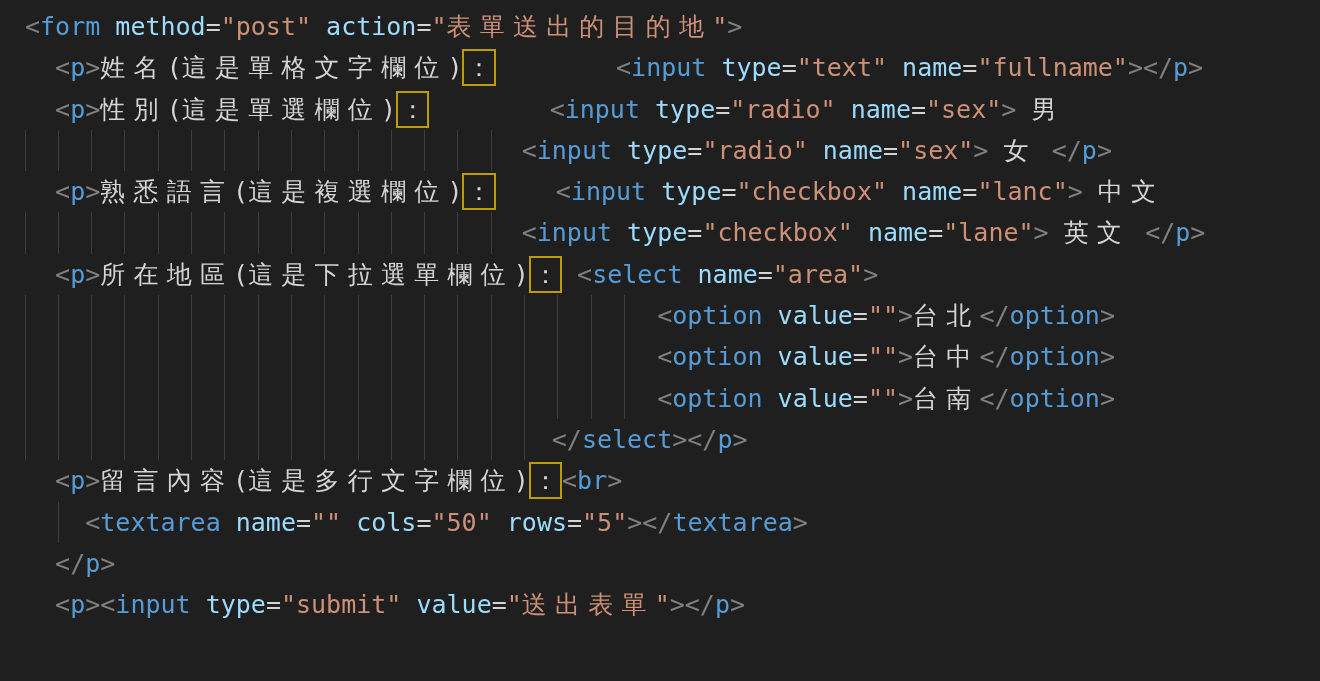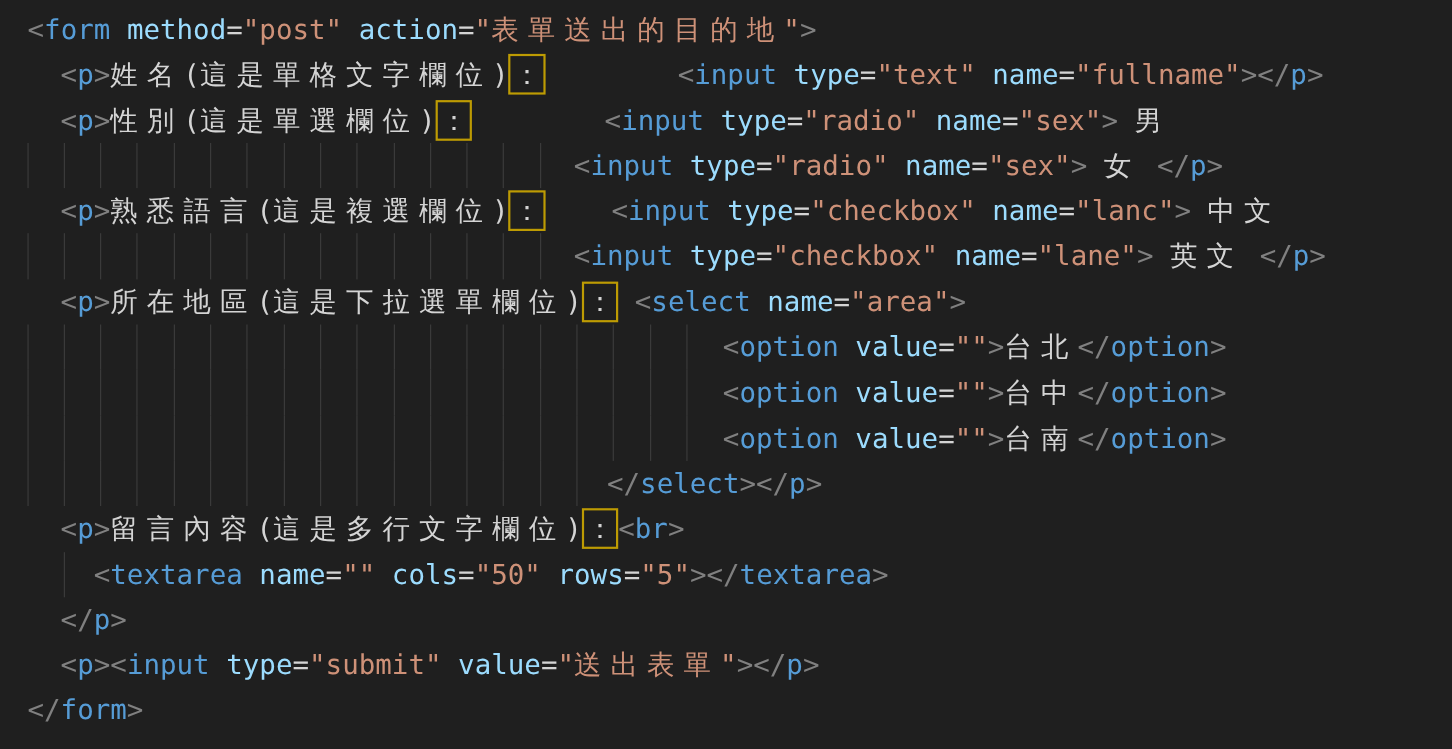--- a/index.html
+++ b/index.html
@@ -44,14 +44,13 @@
     <div class="line"><span class="guide" style="left: -0.5px;"></span><span class="guide" style="left: 32.8px;"></span><span class="guide" style="left: 66.1px;"></span><span class="guide" style="left: 99.4px;"></span><span class="guide" style="left: 132.7px;"></span><span class="guide" style="left: 166px;"></span><span class="guide" style="left: 199.3px;"></span><span class="guide" style="left: 232.6px;"></span><span class="guide" style="left: 265.9px;"></span><span class="guide" style="left: 299.2px;"></span><span class="guide" style="left: 332.5px;"></span><span class="guide" style="left: 365.8px;"></span><span class="guide" style="left: 399.1px;"></span><span class="guide" style="left: 432.4px;"></span><span class="guide" style="left: 465.7px;"></span><span class="tk-text">                                 </span><span class="tk-punct">&lt;</span><span class="tk-tag">input</span><span class="tk-text"> </span><span class="tk-attr">type</span><span class="tk-text">=</span><span class="tk-str">"checkbox"</span><span class="tk-text"> </span><span class="tk-attr">name</span><span class="tk-text">=</span><span class="tk-str">"lane"</span><span class="tk-punct">&gt;</span><span class="tk-text"> </span><span class="tk-cjk">英文</span><span class="tk-text"> </span><span class="tk-punct">&lt;/</span><span class="tk-tag">p</span><span class="tk-punct">&gt;</span></div>
     <div class="line"><span class="tk-text">  </span><span class="tk-punct">&lt;</span><span class="tk-tag">p</span><span class="tk-punct">&gt;</span><span class="tk-cjk">所在地區</span><span class="tk-text">(</span><span class="tk-cjk">這是下拉選單欄位</span><span class="tk-text">)</span><span class="tk-box">：</span><span class="tk-text"> </span><span class="tk-punct">&lt;</span><span class="tk-tag">select</span><span class="tk-text"> </span><span class="tk-attr">name</span><span class="tk-text">=</span><span class="tk-str">"area"</span><span class="tk-punct">&gt;</span></div>
     <div class="line"><span class="guide" style="left: -0.5px;"></span><span class="guide" style="left: 32.8px;"></span><span class="guide" style="left: 66.1px;"></span><span class="guide" style="left: 99.4px;"></span><span class="guide" style="left: 132.7px;"></span><span class="guide" style="left: 166px;"></span><span class="guide" style="left: 199.3px;"></span><span class="guide" style="left: 232.6px;"></span><span class="guide" style="left: 265.9px;"></span><span class="guide" style="left: 299.2px;"></span><span class="guide" style="left: 332.5px;"></span><span class="guide" style="left: 365.8px;"></span><span class="guide" style="left: 399.1px;"></span><span class="guide" style="left: 432.4px;"></span><span class="guide" style="left: 465.7px;"></span><span class="guide" style="left: 499px;"></span><span class="guide" style="left: 532.3px;"></span><span class="guide" style="left: 565.6px;"></span><span class="guide" style="left: 598.9px;"></span><span class="tk-text">                                          </span><span class="tk-punct">&lt;</span><span class="tk-tag">option</span><span class="tk-text"> </span><span class="tk-attr">value</span><span class="tk-text">=</span><span class="tk-str">""</span><span class="tk-punct">&gt;</span><span class="tk-cjk">台北</span><span class="tk-punct">&lt;/</span><span class="tk-tag">option</span><span class="tk-punct">&gt;</span></div>
     <div class="line"><span class="guide" style="left: -0.5px;"></span><span class="guide" style="left: 32.8px;"></span><span class="guide" style="left: 66.1px;"></span><span class="guide" style="left: 99.4px;"></span><span class="guide" style="left: 132.7px;"></span><span class="guide" style="left: 166px;"></span><span class="guide" style="left: 199.3px;"></span><span class="guide" style="left: 232.6px;"></span><span class="guide" style="left: 265.9px;"></span><span class="guide" style="left: 299.2px;"></span><span class="guide" style="left: 332.5px;"></span><span class="guide" style="left: 365.8px;"></span><span class="guide" style="left: 399.1px;"></span><span class="guide" style="left: 432.4px;"></span><span class="guide" style="left: 465.7px;"></span><span class="guide" style="left: 499px;"></span><span class="guide" style="left: 532.3px;"></span><span class="guide" style="left: 565.6px;"></span><span class="guide" style="left: 598.9px;"></span><span class="tk-text">                                          </span><span class="tk-punct">&lt;</span><span class="tk-tag">option</span><span class="tk-text"> </span><span class="tk-attr">value</span><span class="tk-text">=</span><span class="tk-str">""</span><span class="tk-punct">&gt;</span><span class="tk-cjk">台中</span><span class="tk-punct">&lt;/</span><span class="tk-tag">option</span><span class="tk-punct">&gt;</span></div>
     <div class="line"><span class="guide" style="left: -0.5px;"></span><span class="guide" style="left: 32.8px;"></span><span class="guide" style="left: 66.1px;"></span><span class="guide" style="left: 99.4px;"></span><span class="guide" style="left: 132.7px;"></span><span class="guide" style="left: 166px;"></span><span class="guide" style="left: 199.3px;"></span><span class="guide" style="left: 232.6px;"></span><span class="guide" style="left: 265.9px;"></span><span class="guide" style="left: 299.2px;"></span><span class="guide" style="left: 332.5px;"></span><span class="guide" style="left: 365.8px;"></span><span class="guide" style="left: 399.1px;"></span><span class="guide" style="left: 432.4px;"></span><span class="guide" style="left: 465.7px;"></span><span class="guide" style="left: 499px;"></span><span class="guide" style="left: 532.3px;"></span><span class="guide" style="left: 565.6px;"></span><span class="guide" style="left: 598.9px;"></span><span class="tk-text">                                          </span><span class="tk-punct">&lt;</span><span class="tk-tag">option</span><span class="tk-text"> </span><span class="tk-attr">value</span><span class="tk-text">=</span><span class="tk-str">""</span><span class="tk-punct">&gt;</span><span class="tk-cjk">台南</span><span class="tk-punct">&lt;/</span><span class="tk-tag">option</span><span class="tk-punct">&gt;</span></div>
     <div class="line"><span class="guide" style="left: -0.5px;"></span><span class="guide" style="left: 32.8px;"></span><span class="guide" style="left: 66.1px;"></span><span class="guide" style="left: 99.4px;"></span><span class="guide" style="left: 132.7px;"></span><span class="guide" style="left: 166px;"></span><span class="guide" style="left: 199.3px;"></span><span class="guide" style="left: 232.6px;"></span><span class="guide" style="left: 265.9px;"></span><span class="guide" style="left: 299.2px;"></span><span class="guide" style="left: 332.5px;"></span><span class="guide" style="left: 365.8px;"></span><span class="guide" style="left: 399.1px;"></span><span class="guide" style="left: 432.4px;"></span><span class="guide" style="left: 465.7px;"></span><span class="guide" style="left: 499px;"></span><span class="tk-text">                                   </span><span class="tk-punct">&lt;/</span><span class="tk-tag">select</span><span class="tk-punct">&gt;&lt;/</span><span class="tk-tag">p</span><span class="tk-punct">&gt;</span></div>
     <div class="line"><span class="tk-text">  </span><span class="tk-punct">&lt;</span><span class="tk-tag">p</span><span class="tk-punct">&gt;</span><span class="tk-cjk">留言內容</span><span class="tk-text">(</span><span class="tk-cjk">這是多行文字欄位</span><span class="tk-text">)</span><span class="tk-box">：</span><span class="tk-punct">&lt;</span><span class="tk-tag">br</span><span class="tk-punct">&gt;</span></div>
     <div class="line"><span class="guide" style="left: 32.8px;"></span><span class="tk-text">    </span><span class="tk-punct">&lt;</span><span class="tk-tag">textarea</span><span class="tk-text"> </span><span class="tk-attr">name</span><span class="tk-text">=</span><span class="tk-str">""</span><span class="tk-text"> </span><span class="tk-attr">cols</span><span class="tk-text">=</span><span class="tk-str">"50"</span><span class="tk-text"> </span><span class="tk-attr">rows</span><span class="tk-text">=</span><span class="tk-str">"5"</span><span class="tk-punct">&gt;&lt;/</span><span class="tk-tag">textarea</span><span class="tk-punct">&gt;</span></div>
     <div class="line"><span class="tk-text">  </span><span class="tk-punct">&lt;/</span><span class="tk-tag">p</span><span class="tk-punct">&gt;</span></div>
     <div class="line"><span class="tk-text">  </span><span class="tk-punct">&lt;</span><span class="tk-tag">p</span><span class="tk-punct">&gt;</span><span class="tk-punct">&lt;</span><span class="tk-tag">input</span><span class="tk-text"> </span><span class="tk-attr">type</span><span class="tk-text">=</span><span class="tk-str">"submit"</span><span class="tk-text"> </span><span class="tk-attr">value</span><span class="tk-text">=</span><span class="tk-str">"</span><span class="tk-cjkstr">送出表單</span><span class="tk-str">"</span><span class="tk-punct">&gt;&lt;/</span><span class="tk-tag">p</span><span class="tk-punct">&gt;</span></div>
-    <div class="line"><span class="tk-punct">&lt;/</span><span class="tk-tag">form</span><span class="tk-punct">&gt;</span></div>
   </div>
 
 </body></html>

